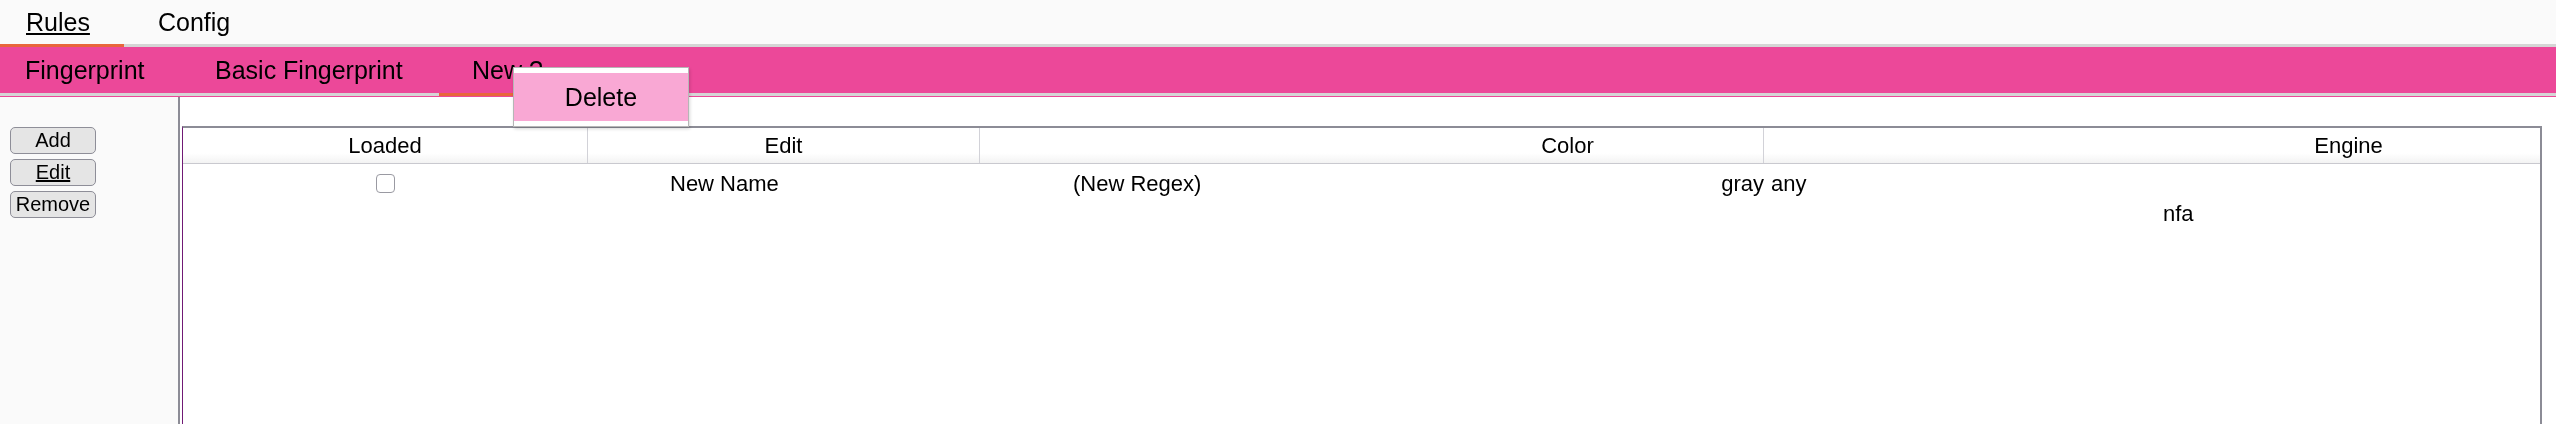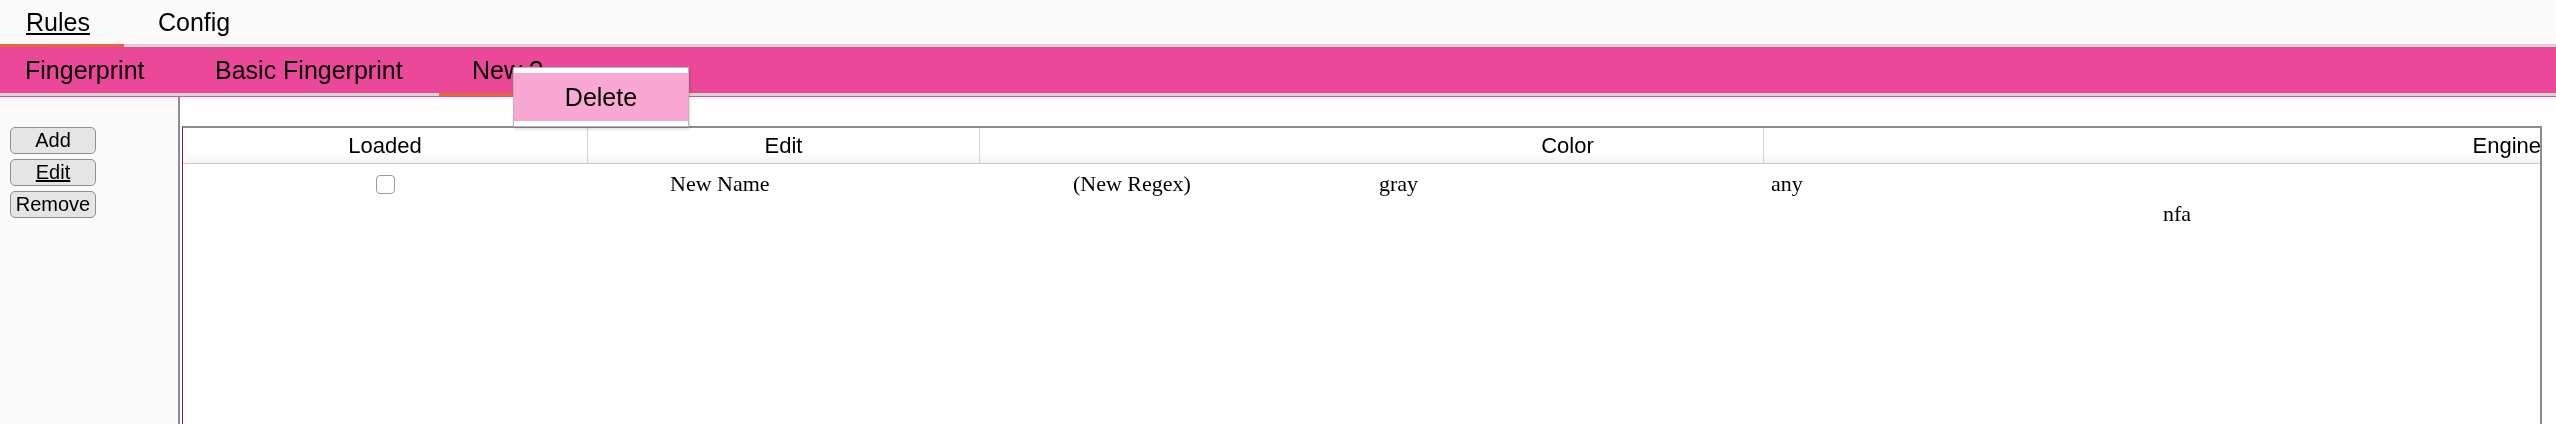--- a/index.html
+++ b/index.html
@@ -174,21 +174,21 @@
     line-height: 35px;
     font-size: 22px;
     text-align: center;
     color: #000;
     box-sizing: border-box;
     border-right: 1px solid #d2d2d8;
     white-space: nowrap;
     overflow: hidden;
     cursor: default;
   }
-  .th.last { border-right: none; text-align: right; }
+  .th.last { border-right: none; }
 
   .table-body {
     position: relative;
     height: 260px;
     background: #ffffff;
   }
   .trow {
     position: relative;
     height: 40px;
   }
@@ -196,21 +196,20 @@
     position: absolute;
     top: 0;
     height: 40px;
     line-height: 40px;
     font-size: 22px;
     color: #000;
     box-sizing: border-box;
     white-space: nowrap;
     overflow: hidden;
     cursor: default;
-    font-family: Liberation Serif, serif;
   }
   .td.center { text-align: center; }
   .checkbox {
     display: inline-block;
     width: 19px;
     height: 19px;
     background: #ffffff;
     border: 1px solid #9a9aa2;
     border-radius: 4px;
     vertical-align: middle;
@@ -254,18 +253,18 @@
     <div class="th last" style="left:1973px;width:385px;">Engine</div>
   </div>
 
   <div class="table-body">
     <div class="trow">
       <div class="td center" style="left:0px;width:405px;">
         <span class="checkbox"></span>
       </div>
       <div class="td" style="left:487px;width:310px;">New Name</div>
       <div class="td" style="left:890px;width:299px;">(New Regex)</div>
-      <div class="td" style="left:1196px;width:385px;">gray</div>
+      <div class="td" style="left:1196px;width:385px;text-align:right;">gray</div>
       <div class="td" style="left:1588px;width:385px;">any</div>
       <div class="td" style="left:1980px;width:378px;margin-top:30px;">nfa</div>
     </div>
   </div>
 </div>
 
 </body></html>

